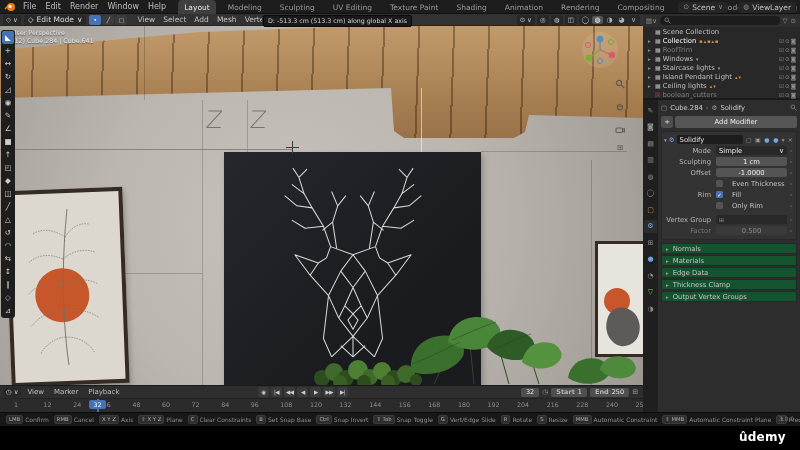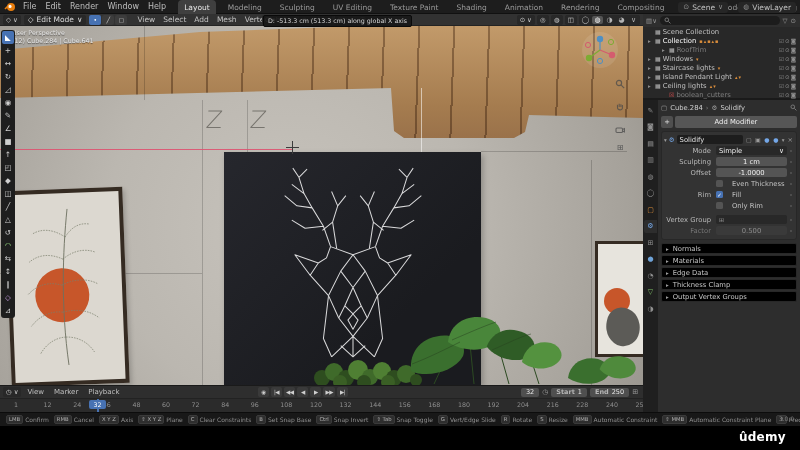--- a/index.html
+++ b/index.html
@@ -104,21 +104,21 @@
   .ol-header{display:flex;align-items:center;gap:3px;height:13px;padding:0 4px 0 3px;background:#2e2e2e;font-size:6.5px;color:#9a9a9a;}
   .search{flex:1;display:flex;align-items:center;gap:2px;background:#1c1c1c;border-radius:6px;height:9px;padding:0 4px;}
   .ol-rows{font-size:6.8px;color:#c0c0c0;}
   .ol-row{display:flex;align-items:center;height:9px;padding:0 3px 0 5px;gap:2px;white-space:nowrap;}
   .ol-row .arrow{color:#8a8a8a;font-size:5.5px;width:5px;}
   .ol-row .cicon{font-size:6px;color:#b9b9b9;}
   .ol-row .objs{color:#d98d3b;font-size:5px;letter-spacing:1px;margin-left:1px;}
   .ol-row .sp{flex:1;}
   .ol-row .toggles{color:#8f8f8f;font-size:5.5px;letter-spacing:1px;}
   .ol-row.selected{color:#fff;}
-  .ol-row.dim{color:#7d7d7d;margin-left:14px;}
+  .ol-row.dim{color:#7d7d7d;}
   .ol-row.excluded .cicon{color:#cc4b4b;}
   .ol-row.root .toggles{visibility:hidden;}
 
   .props{position:absolute;left:0;top:86px;width:157px;height:312px;background:#2d2d2d;display:flex;}
   .tabstrip{width:15px;background:#1f1f1f;padding-top:4px;display:flex;flex-direction:column;gap:3.5px;align-items:center;}
   .tabstrip .ptab{width:13px;height:13px;display:flex;align-items:center;justify-content:center;font-size:7px;color:#8f8f8f;border-radius:2px 0 0 2px;}
   .tabstrip .ptab.active{background:#2d2d2d;color:#74a7e8;}
   .tabstrip .ptab.obj{color:#d98d3b;}
   .tabstrip .ptab.data{color:#7fbf67;}
   .tabstrip .ptab.phys{color:#6fa3d8;}
@@ -144,21 +144,21 @@
   .prow .plabel{width:52px;text-align:right;padding-right:5px;color:#b9b9b9;white-space:nowrap;}
   .prow .pfield{flex:1;height:9px;border-radius:2px;background:#545454;display:flex;align-items:center;justify-content:center;color:#efefef;}
   .prow .pfield.drop{background:#282828;justify-content:space-between;padding:0 3px;}
   .prow .pfield.dim{background:#3a3a3a;color:#8d8d8d;}
   .prow .pcheck{display:flex;align-items:center;gap:9px;flex:1;color:#c3c3c3;}
   .chk{width:7px;height:7px;border-radius:1.5px;background:#545454;display:inline-flex;align-items:center;justify-content:center;font-size:5.5px;color:#fff;}
   .chk.on{background:#4772b3;}
   .prow .plabel.dim{color:#767676;}
   .vgfield{flex:1;height:9px;border-radius:2px;background:#282828;display:flex;align-items:center;padding:0 3px;color:#8d8d8d;font-size:6px;}
   .sections{margin-top:3px;display:flex;flex-direction:column;gap:1px;}
-  .section{height:11px;background:#000000;border:1px solid #282828;border-radius:2px;
+  .section{height:11px;background:#14532d;border:1px solid #282828;border-radius:2px;
            display:flex;align-items:center;gap:4px;padding:0 4px;color:#c6c6c6;}
   .section .arrow{font-size:5.5px;color:#9a9a9a;}
 
   
   .timeline{position:absolute;left:0;top:385px;width:643px;height:27px;background:#2e2e2e;border-top:1px solid #1a1a1a;}
   .tl-header{position:relative;height:12px;display:flex;align-items:center;font-size:7px;color:#c0c0c0;gap:2px;padding-left:3px;}
   .tl-menus{display:flex;gap:2px;}
   .tl-menus span{padding:0 4px;}
   .tl-play{position:absolute;left:258px;display:flex;align-items:center;gap:2px;}
   .pbtn{min-width:11px;height:10px;background:#3a3a3a;border-radius:2px;display:flex;align-items:center;justify-content:center;

